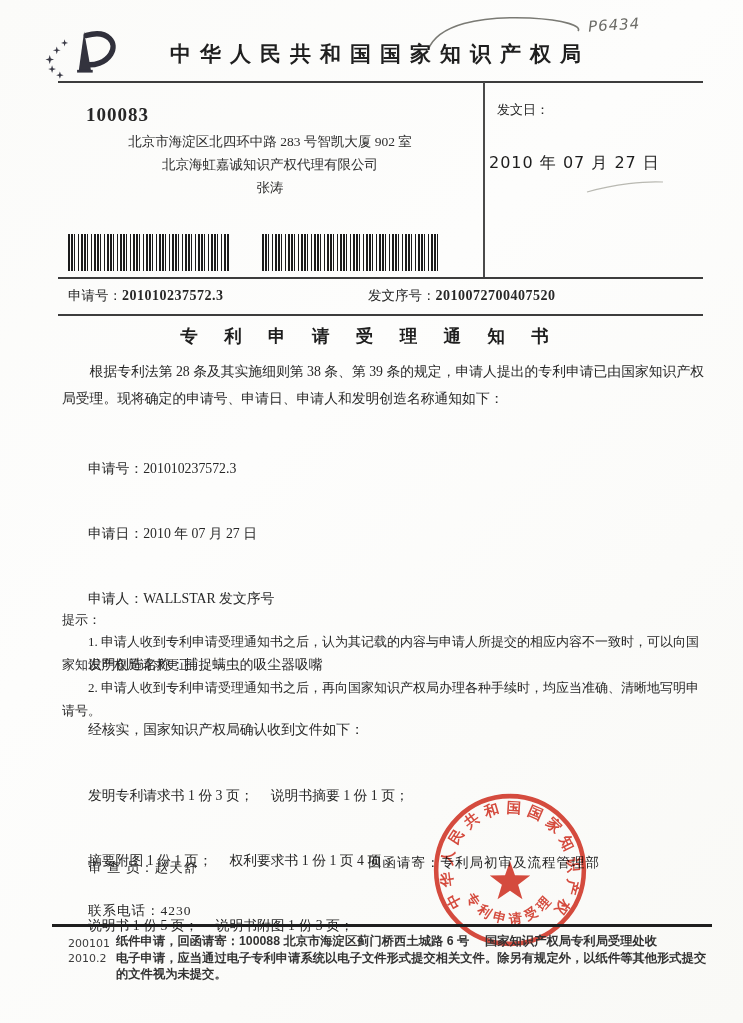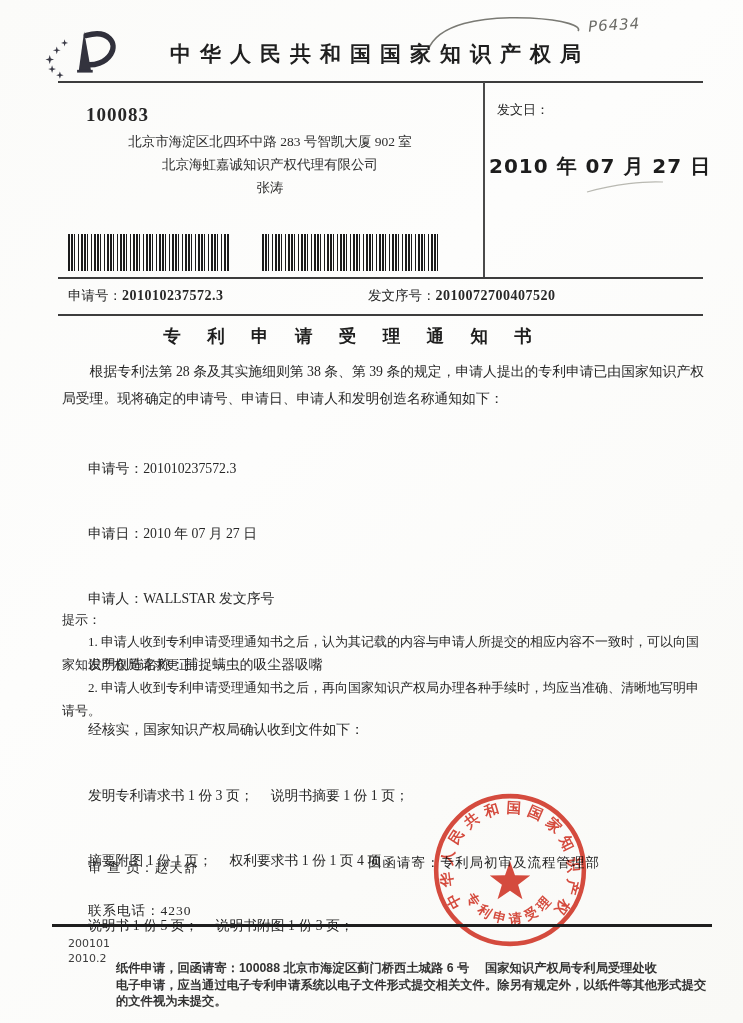--- a/index.html
+++ b/index.html
@@ -26,52 +26,52 @@
     font-family:"DejaVu Sans",sans-serif; font-style:italic;
     font-size:15px; color:#6b6b66; transform:rotate(-4deg);
     letter-spacing:1px;
   }
   .postal { position:absolute; left:86px; top:104px; font-size:19px; font-weight:bold; letter-spacing:1px; }
   .addr { position:absolute; left:60px; width:420px; text-align:center; font-size:13.5px; color:#2d2d2d; }
   .dispatch-label { position:absolute; left:497px; top:101px; font-size:13px; }
   .dispatch-date {
     position:absolute; left:489px; top:153px;
     font-family:"DejaVu Sans","Liberation Sans",sans-serif;
-    font-size:20px; font-weight:bold; letter-spacing:1px; color:#1d1d1d;
+    font-size:16px; font-weight:normal; letter-spacing:1px; color:#1d1d1d;
   }
   .barcode {
     position:absolute; top:234px; height:37px;
     background:repeating-linear-gradient(to right,
       #1b1b1b 0 2px, transparent 2px 3px,
       #1b1b1b 3px 5px, transparent 5px 6px,
       #1b1b1b 6px 7px, transparent 7px 10px,
       #1b1b1b 10px 11px, transparent 11px 13px);
   }
   .numrow { position:absolute; top:287px; font-size:13.5px; }
   .numrow b { font-size:14px; letter-spacing:0.5px; }
   .notice-title {
-    position:absolute; left:83px; top:324px; width:540px;
+    position:absolute; left:100px; top:324px; width:540px;
     text-align:center; font-size:17.5px; font-weight:bold;
     letter-spacing:11px; white-space:nowrap; color:#1e1e1e;
   }
   .intro {
     position:absolute; left:62px; top:358px; width:642px;
     font-size:13.8px; line-height:27px; text-indent:2em; text-align:justify;
   }
   .details { position:absolute; left:88px; top:414px; font-size:13.8px; line-height:21.8px; white-space:pre-wrap; }
   .tips-label { position:absolute; left:62px; top:611px; font-size:13px; }
   .tip { position:absolute; left:62px; width:648px; font-size:13px; line-height:23px; text-indent:2em; }
   .sig { position:absolute; font-size:13.5px; letter-spacing:1px;text-align:center; }
   .footer-line { position:absolute; left:52px; top:924px; width:660px; height:3px; background:#1e1e1e; }
   .footer-codes {
     position:absolute; left:68px; top:936px;
     font-family:"DejaVu Sans",sans-serif; font-size:11px; color:#3c3c3c; line-height:15px;
   }
   .footer-text {
-    position:absolute; left:116px; top:960px; width:600px;
+    position:absolute; left:116px; top:933px; width:600px;
     font-family:"Liberation Sans","DejaVu Sans",sans-serif;
     font-size:12.3px; font-weight:600; color:#333; line-height:16.5px;
   }
   .seal { position:absolute; left:424px; top:784px; width:172px; height:172px; mix-blend-mode:multiply; opacity:.92; }
   .logo { position:absolute; left:38px; top:24px; width:86px; height:62px; }
   .annotation-curve { position:absolute; left:420px; top:12px; width:250px; height:50px; }
   .pencil { position:absolute; left:585px; top:178px; width:80px; height:16px; }
 </style>
 </head>
 <body>

